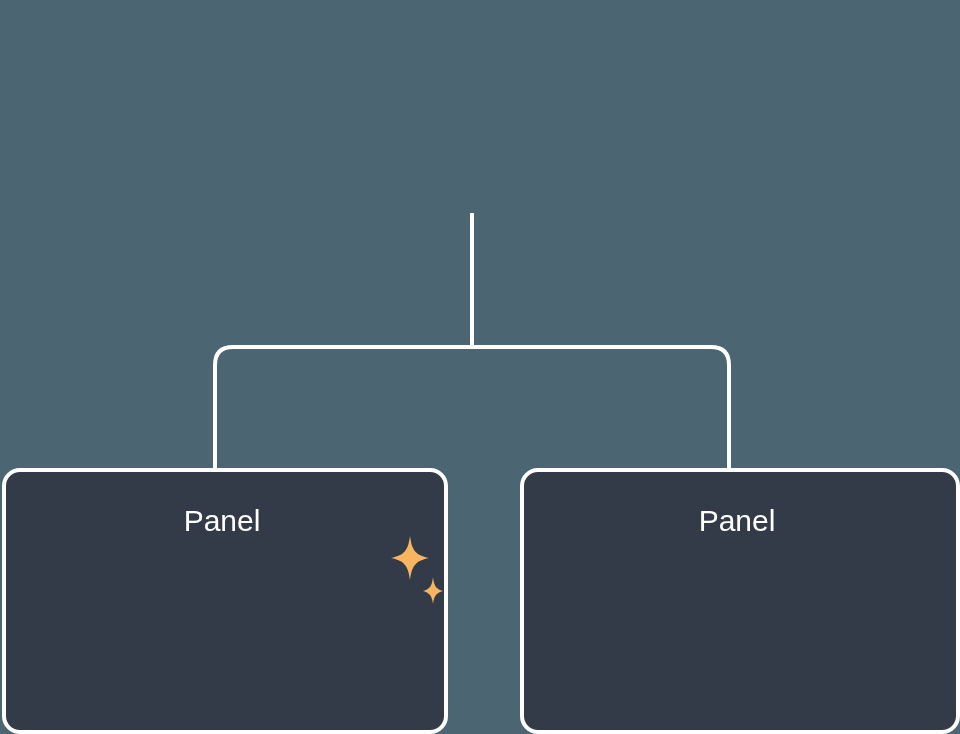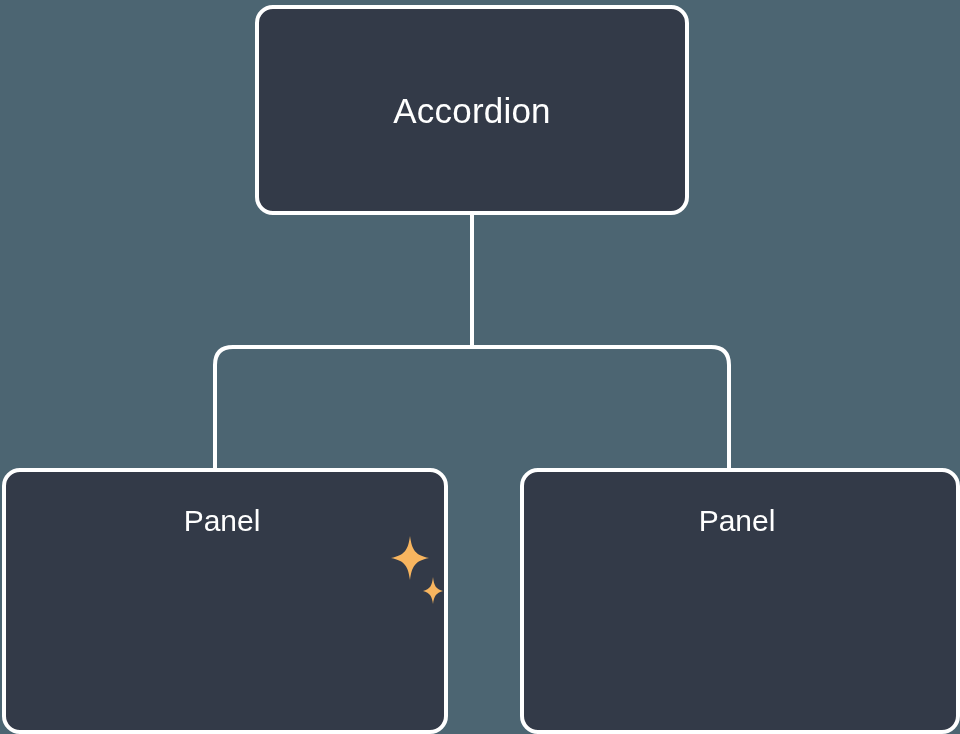--- a/index.html
+++ b/index.html
@@ -176,23 +176,20 @@
 
 <div class="canvas">
 
   <svg class="connectors" viewBox="0 0 960 734" width="960" height="734" aria-hidden="true">
 
     <path d="M 472 213 L 472 347" fill="none" stroke="#ffffff" stroke-width="4" stroke-linecap="butt"></path>
 
     <path d="M 215 470 L 215 365 Q 215 347 233 347 L 711 347 Q 729 347 729 365 L 729 470" fill="none" stroke="#ffffff" stroke-width="4" stroke-linecap="butt" stroke-linejoin="round"></path>
   </svg>
 
-  <div class="node node-root">
-    <span class="node-title-root">Accordion</span>
-  </div>
 
   <div class="node node-panel node-panel-left">
     <span class="node-title-panel">Panel</span>
   </div>
 
   <div class="pill pill-highlight">
     <div class="pill-inner">
       <div class="pill-key">isActive</div>
       <div class="pill-val">true</div>
     </div>

